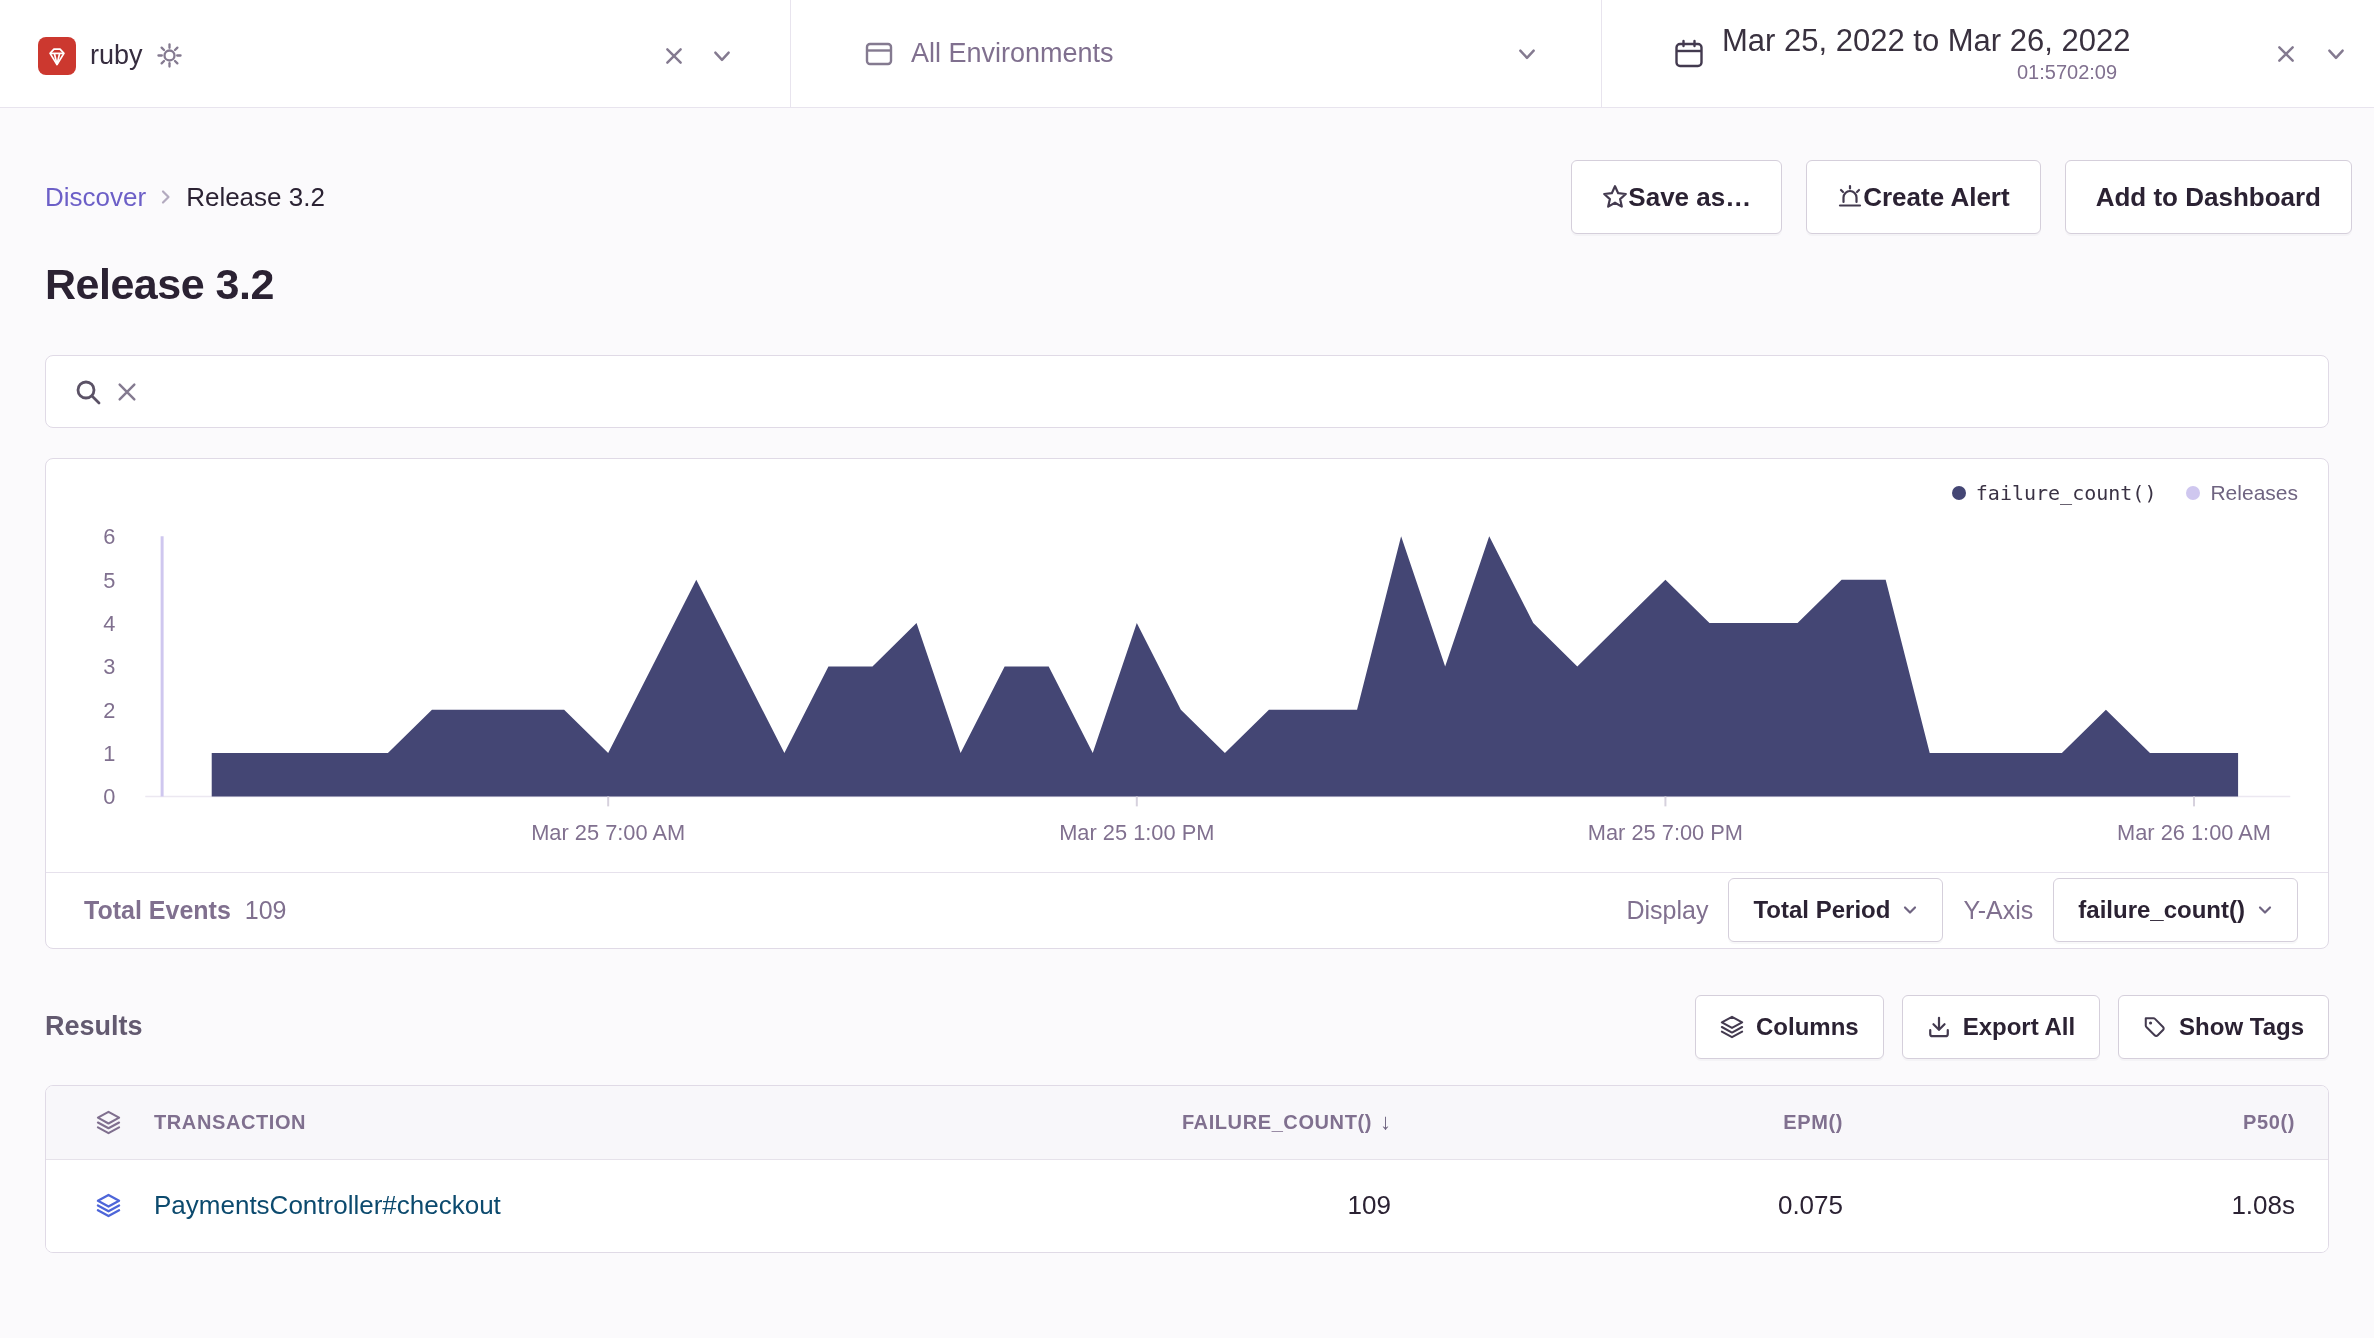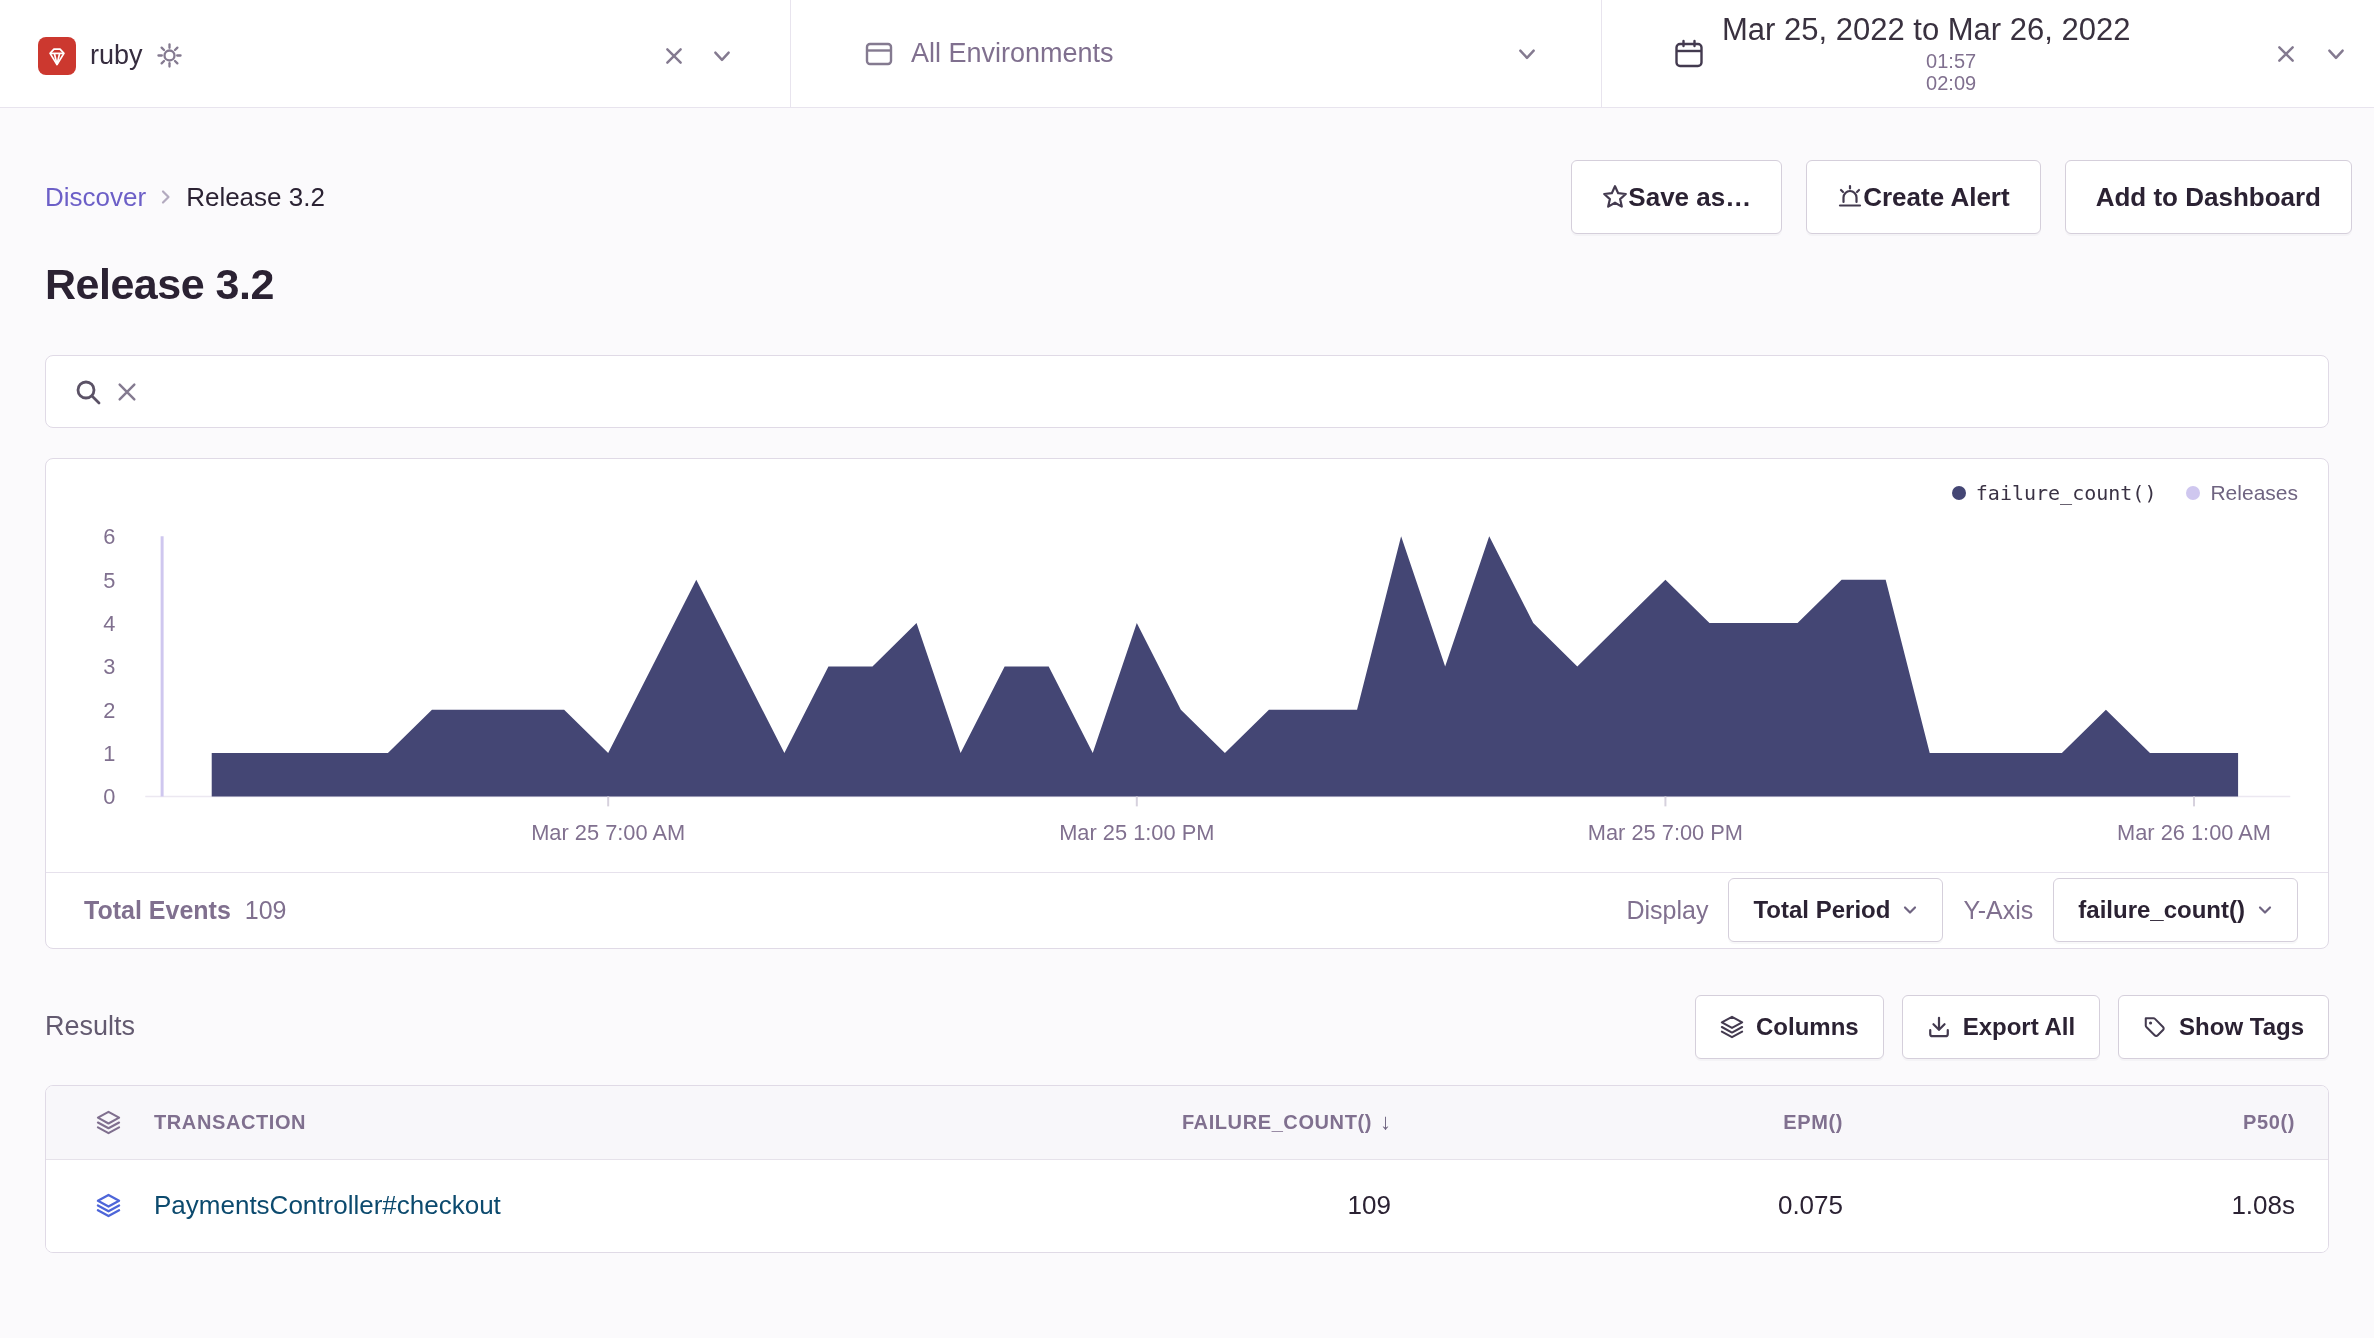--- a/index.html
+++ b/index.html
@@ -24,21 +24,21 @@
   .tb-spacer { flex: 1; }
   .logo-box {
     width: 38px; height: 38px; border-radius: 8px; background: #cc382f;
     display: flex; align-items: center; justify-content: center; flex: none;
   }
   .project-name { font-size: 27px; font-weight: 500; color: #362d3f; }
   .env-label { font-size: 27px; color: #80708f; }
   .icon-btn { display: flex; align-items: center; justify-content: center; cursor: pointer; }
   .tb-date-text { display: flex; flex-direction: column; line-height: 1.1; min-width: 486px; }
   .date-range { font-size: 31px; color: #39313f; white-space: nowrap; }
-  .date-times { display: flex; justify-content: center; padding-left: 42%; margin-top: 2px; flex-direction: column; }
+  .date-times { display: flex; justify-content: center; padding-left: 42%; margin-top: 2px; }
   .date-times span { font-size: 20px; color: #80708f; }
 
   
   .page-header { padding: 52px 22px 0 45px; }
   .header-row { display: flex; align-items: center; justify-content: space-between; }
   .breadcrumb { display: flex; align-items: center; gap: 14px; font-size: 26px; }
   .crumb-link { color: #6c5fc7; cursor: pointer; }
   .crumb-current { color: #2b2233; }
   .header-actions { display: flex; gap: 24px; }
   .btn {
@@ -87,21 +87,21 @@
     border-top: 1px solid #e6e1ec; height: 76px;
     display: flex; align-items: center; padding: 0 30px 0 38px; gap: 14px;
   }
   .cf-label-bold { font-size: 25px; font-weight: 700; color: #80708f; }
   .cf-value { font-size: 25px; color: #80708f; }
   .cf-right { margin-left: auto; display: flex; align-items: center; gap: 20px; }
   .cf-plain { font-size: 25px; color: #80708f; }
 
   
   .results-header { display: flex; align-items: center; justify-content: space-between; margin-bottom: 26px; }
-  .results-title { font-size: 27px; font-weight: 400; color: #635a70; }
+  .results-title { font-size: 27px; font-weight: 700; color: #635a70; }
   .results-actions { display: flex; gap: 18px; }
 
   
   .table { overflow: hidden; }
   .t-row { display: flex; align-items: center; padding: 0 33px 0 50px; }
   .t-head { background: #f8f7fa; border-bottom: 1px solid #e6e2ea; height: 74px; }
   .t-body-row { background: #fff; height: 92px; }
   .t-icon-cell { width: 58px; display: flex; align-items: center; }
   .t-main { flex: 1; display: flex; align-items: center; gap: 8px; min-width: 0; }
   .t-col-head { font-size: 20px; font-weight: 700; color: #80708f; letter-spacing: 0.6px; cursor: pointer; }

